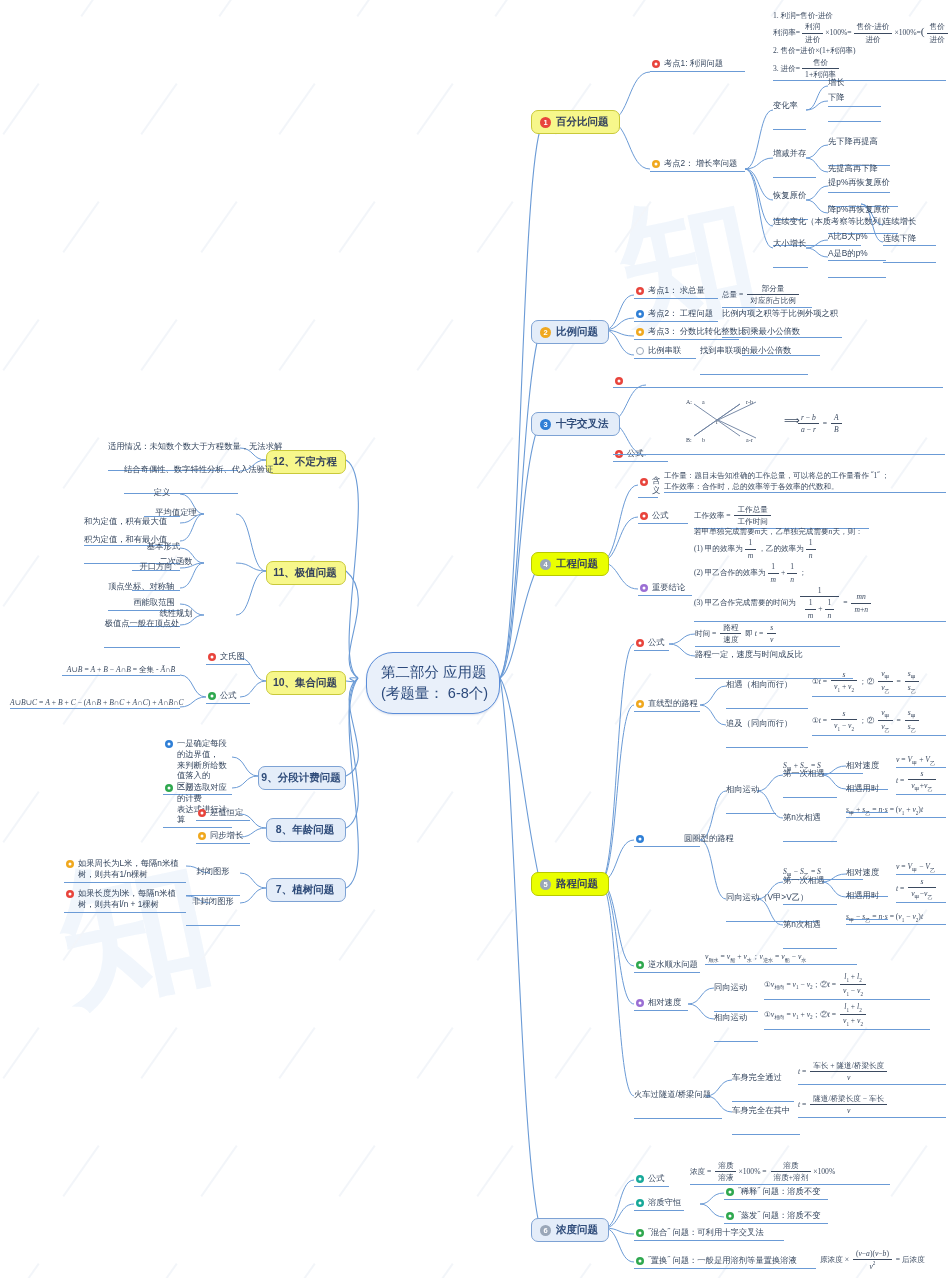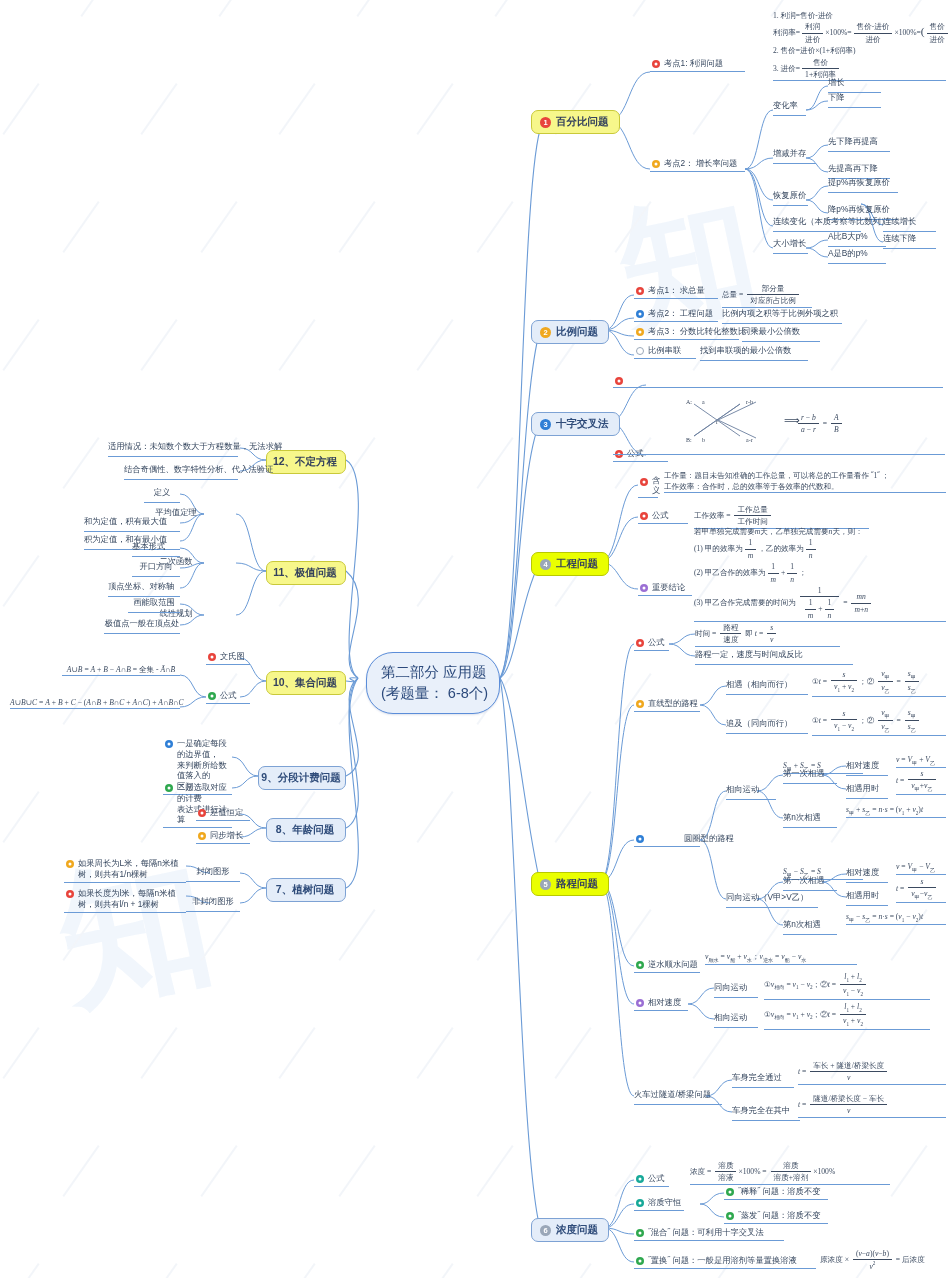--- a/index.html
+++ b/index.html
@@ -64,21 +64,21 @@
   }
   .ul .dot {
     width:8px; height:8px; border-radius:50%; flex:none;
     position:relative;
   }
   .ul .dot::after{
     content:""; position:absolute; left:50%; top:50%;
     width:3px; height:3px; background:#fff; border-radius:50%;
     transform:translate(-50%,-50%);
   }
-  .plain { font-size:8.3px; color:#35465e; border-bottom:1.6px solid #6b9bd6; padding-bottom:4px; }
+  .plain { font-size:8.3px; color:#35465e; border-bottom:1.6px solid #6b9bd6; padding-bottom:18px; }
   .plain.nb { border-bottom:none; }
   .multi { white-space:normal; line-height:1.3; }
 
   
   .fx { font-family:"Liberation Serif","DejaVu Serif",serif; font-size:7.6px; color:#3b4a60;
         white-space:nowrap; line-height:1.5; }
   .fx i { font-style:italic; }
   .frac { display:inline-block; vertical-align:middle; text-align:center; margin:0 2px; }
   .frac .num { display:block; border-bottom:.8px solid #3b4a60; padding:0 3px; }
   .frac .den { display:block; padding:0 3px; }
@@ -583,21 +583,21 @@
   <div class="node plain" style="left:124px; top:464px; width:114px; text-align:left;"><span>结合奇偶性、数字特性分析、代入法验证</span></div>
 
   <div class="node lvl1 yellow" style="left:266px; top:561px; justify-content:center; width:80px;">
     <span>11、极值问题</span>
   </div>
   <div class="node plain nb" style="left:148px; top:507px; width:56px; text-align:center;"><span>平均值定理</span></div>
   <div class="node plain" style="left:144px; top:487px; width:36px; text-align:center;"><span>定义</span></div>
   <div class="node plain" style="left:84px; top:516px; width:96px; text-align:left;"><span>和为定值，积有最大值</span></div>
   <div class="node plain" style="left:84px; top:534px; width:96px; text-align:left;"><span>积为定值，和有最小值</span></div>
   <div class="node plain nb" style="left:148px; top:556px; width:56px; text-align:center;"><span>二次函数</span></div>
-  <div class="node plain" style="left:132px; top:541px; width:48px; text-align:left;"><span>基本形式</span></div>
+  <div class="node plain" style="left:132px; top:541px; width:48px; text-align:right;"><span>基本形式</span></div>
   <div class="node plain" style="left:132px; top:561px; width:48px; text-align:center;"><span>开口方向</span></div>
   <div class="node plain" style="left:108px; top:581px; width:72px; text-align:left;"><span>顶点坐标、对称轴</span></div>
   <div class="node plain nb" style="left:148px; top:608px; width:56px; text-align:center;"><span>线性规划</span></div>
   <div class="node plain" style="left:128px; top:597px; width:52px; text-align:center;"><span>画能取范围</span></div>
   <div class="node plain" style="left:104px; top:618px; width:76px; text-align:center;"><span>极值点一般在顶点处</span></div>
 
   <div class="node lvl1 yellow" style="left:266px; top:671px; justify-content:center; width:80px;">
     <span>10、集合问题</span>
   </div>
   <div class="node ul" style="left:206px; top:651px; width:44px;">

